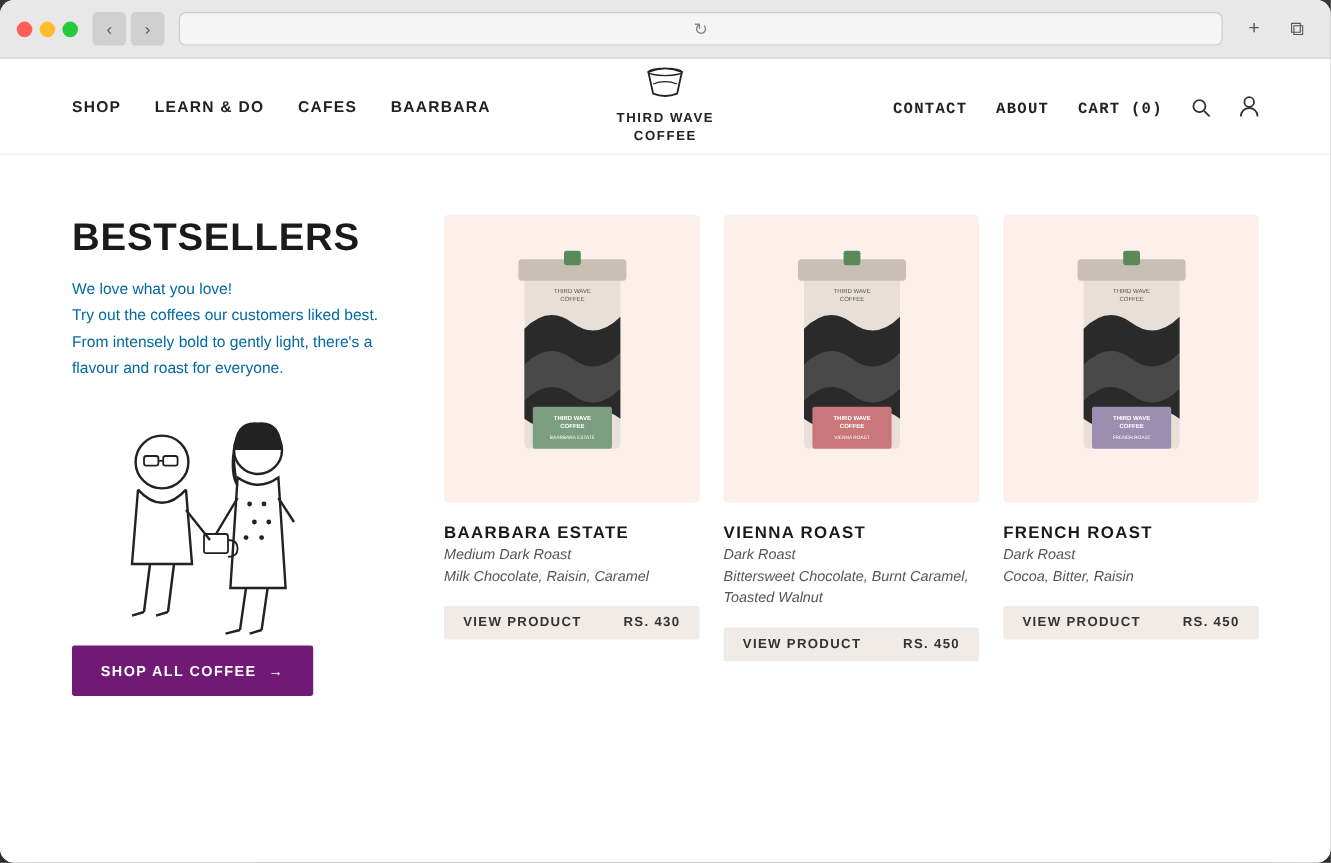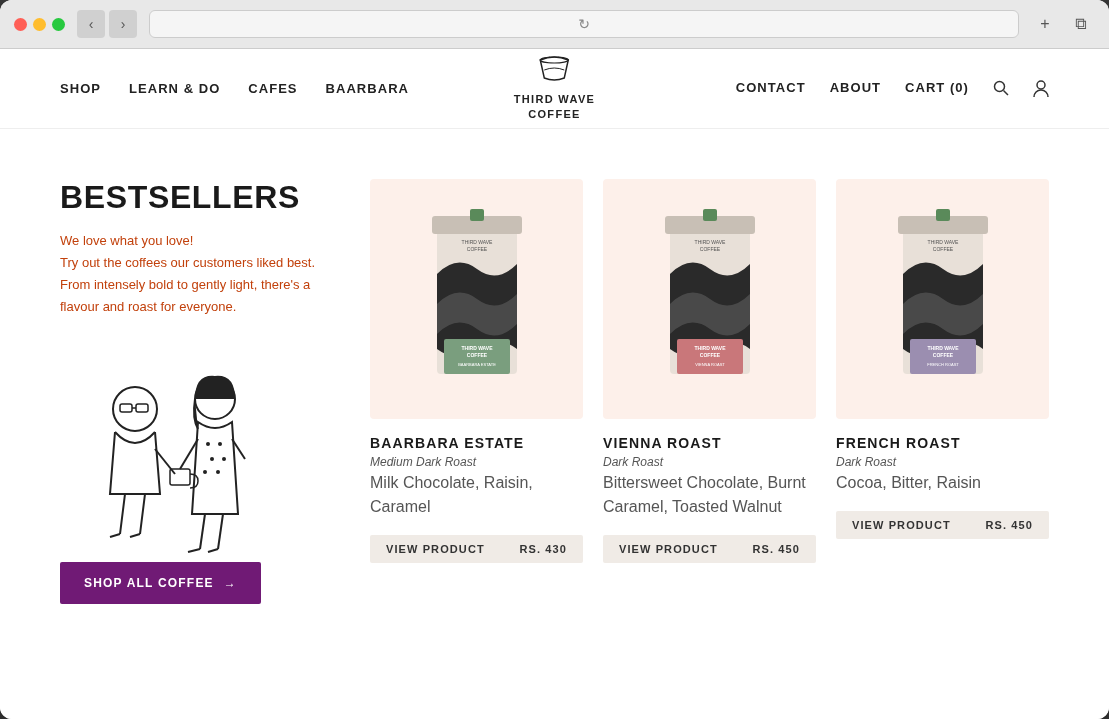--- a/index.html
+++ b/index.html
@@ -154,21 +154,22 @@
       font-weight: 700;
       letter-spacing: 0.12em;
       line-height: 1.3;
       color: #222;
       text-align: center;
     }
 
     .nav-right {
       display: flex;
       gap: 24px;
-      align-items: flex-start;
+      align-items: flex-end;
+      font-family: Liberation Mono, monospace;
     }
 
     .nav-icon-btn {
       background: none;
       border: none;
       cursor: pointer;
       font-size: 16px;
       color: #333;
       display: flex;
       align-items: center;
@@ -193,23 +194,23 @@
     .bestsellers-title {
       font-size: 32px;
       font-weight: 800;
       letter-spacing: 0.02em;
       color: #1a1a1a;
       margin-bottom: 14px;
     }
 
     .bestsellers-desc {
       font-size: 13px;
-      color: #c2410c;
+      color: #0369a1;
       line-height: 1.7;
-      margin-bottom: 36px;
+      margin-bottom: 12px;
     }
 
     .illustration {
       width: 200px;
       height: 180px;
       margin-bottom: 28px;
     }
 
     .shop-all-btn {
       display: inline-flex;
@@ -262,24 +263,25 @@
     }
 
     .product-roast {
       font-size: 12px;
       color: #555;
       font-style: italic;
       margin-bottom: 2px;
     }
 
     .product-notes {
-      font-size: 16px;
+      font-size: 12px;
       color: #555;
       margin-bottom: 16px;
       line-height: 1.5;
+      font-style: italic;
     }
 
     .view-product-btn {
       display: flex;
       align-items: center;
       justify-content: space-between;
       background: #f0ebe6;
       border: none;
       padding: 8px 16px;
       font-size: 11px;

